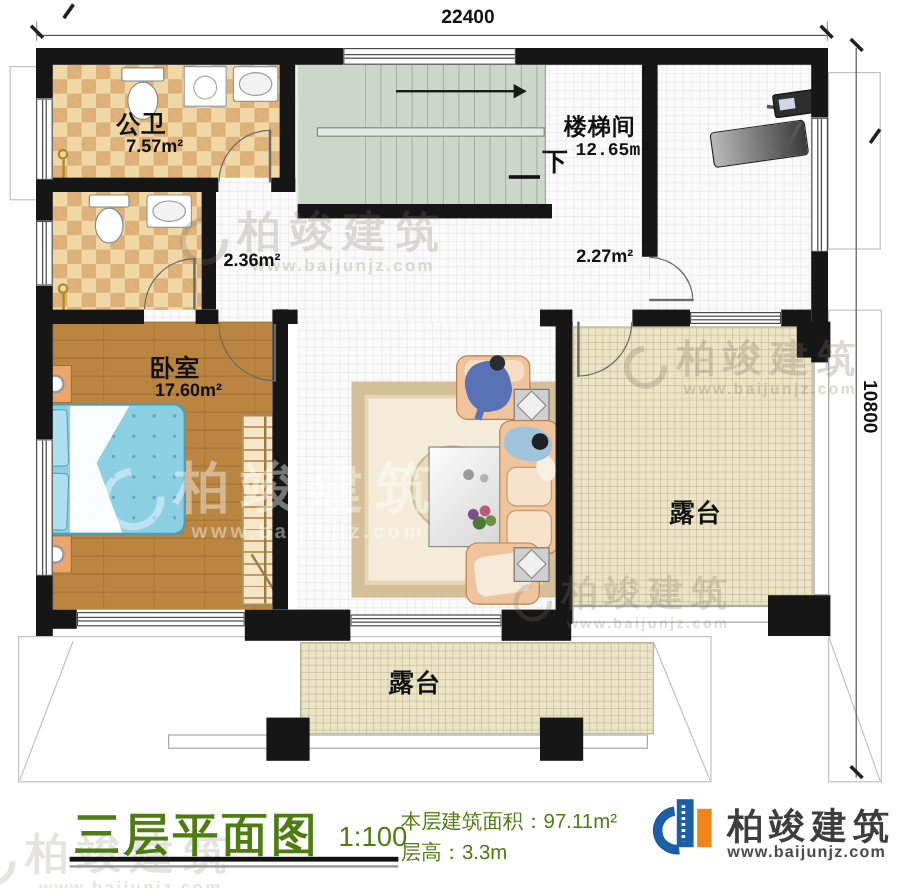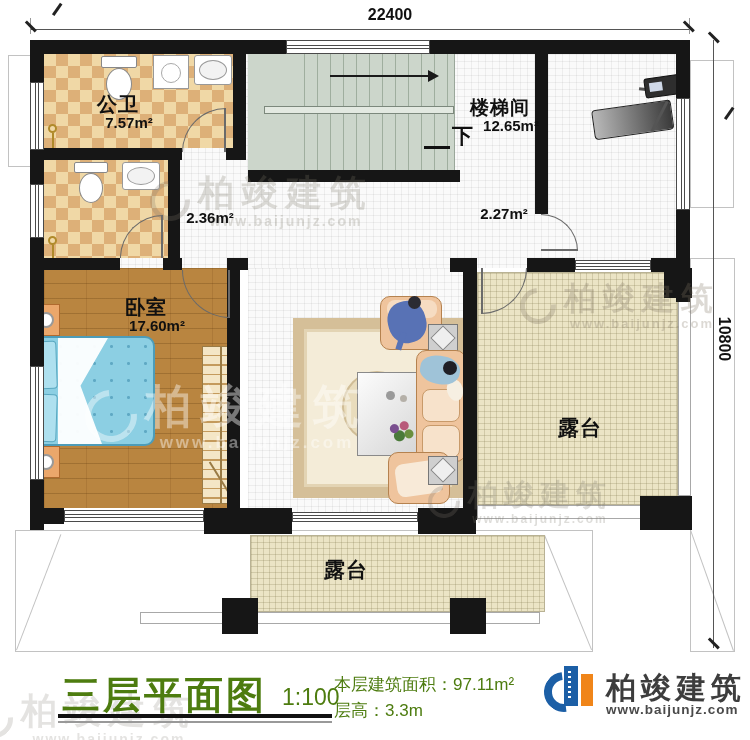--- a/index.html
+++ b/index.html
@@ -263,21 +263,21 @@
   </div>
 
   <div class="rl" style="left:76px;top:93px;width:84px;">
     <span class="nm">公卫</span>
     <span class="ar">7.57m²</span>
   </div>
   <div class="rl" style="left:104px;top:296px;width:84px;">
     <span class="nm">卧室</span>
     <span class="ar">17.60m²</span>
   </div>
-  <div class="rl" style="left:452px;top:97px;width:96px;">
+  <div class="rl" style="left:452px;top:97px;width:96px;font-family:Liberation Mono, monospace;">
     <span class="nm" style="font-size:19px;">楼梯间</span>
     <span class="ar">12.65m²</span>
   </div>
   <div class="rl" style="left:544px;top:416px;width:72px;">
     <span class="nm" style="font-size:21px;">露台</span>
   </div>
   <div class="rl" style="left:310px;top:558px;width:72px;">
     <span class="nm" style="font-size:21px;">露台</span>
   </div>
   <div class="rl" style="left:182px;top:210px;width:56px;">

